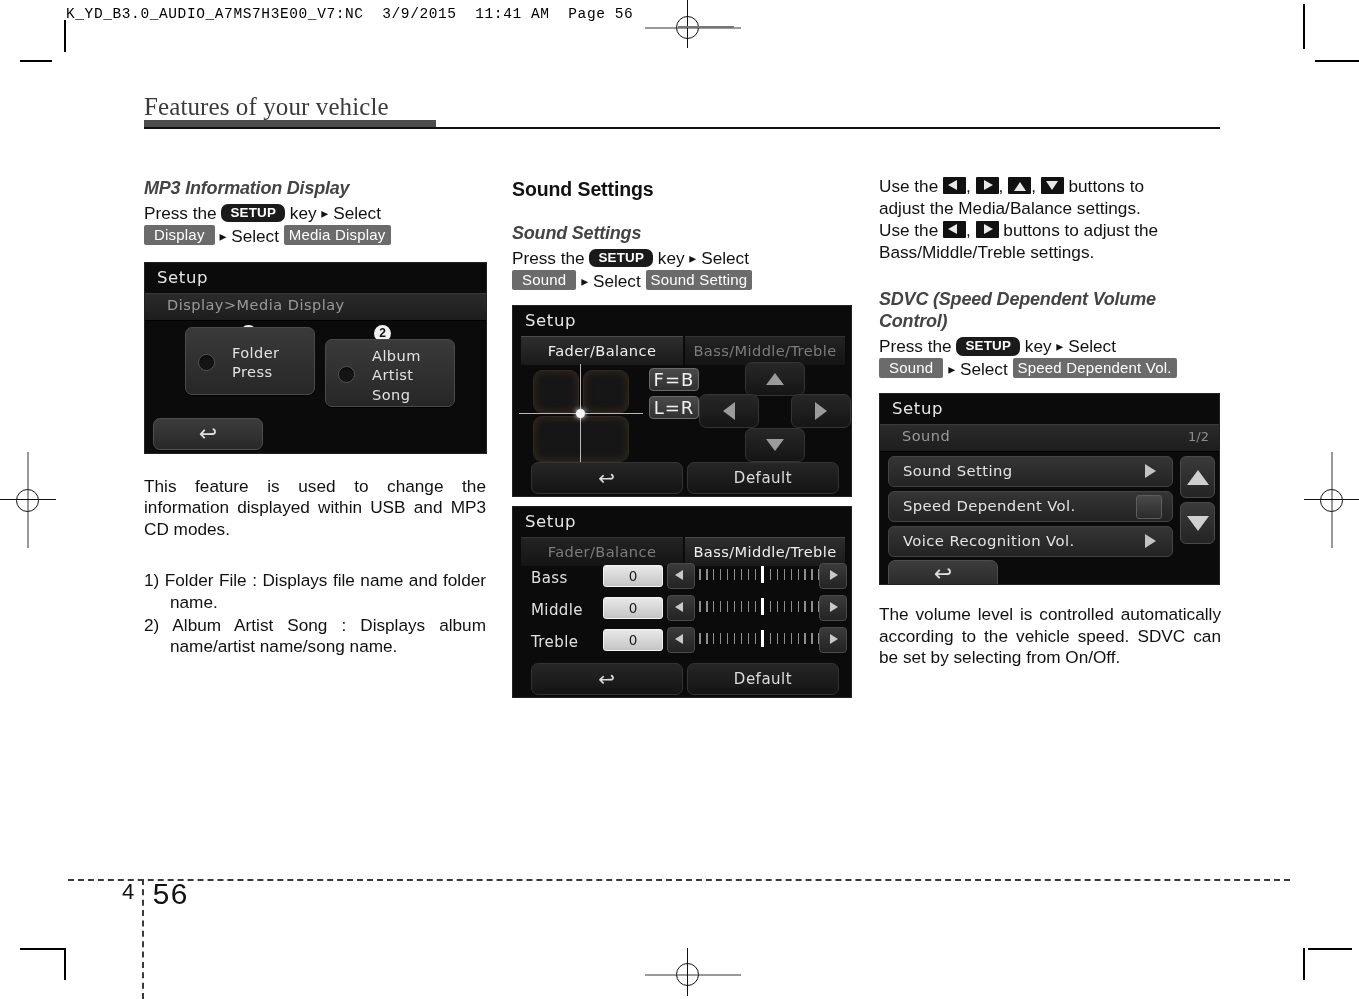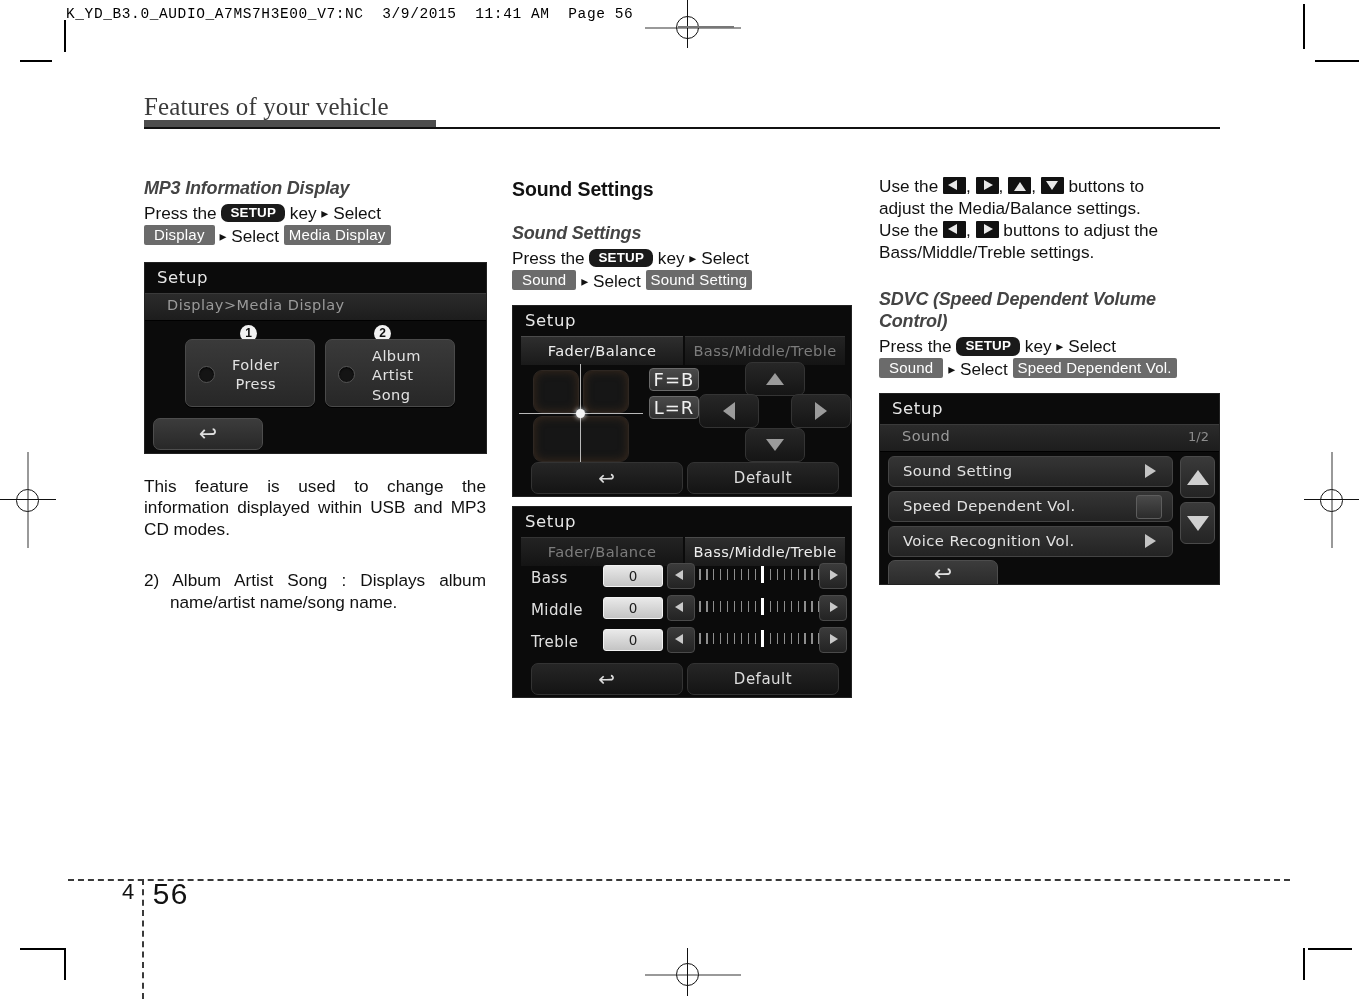--- a/index.html
+++ b/index.html
@@ -271,21 +271,21 @@
 
   <div class="screen" style="width:343px;height:192px;margin-top:14px;">
     <div class="scr-title">Setup</div>
     <div class="scr-bread" style="top:30px;">
       <span class="txt">Display&gt;Media Display</span>
     </div>
 
     <div class="circnum" style="left:95px;top:62px;">1</div>
     <div class="circnum" style="left:229px;top:62px;">2</div>
 
-    <div class="opt-card" style="left:40px;top:76px;width:128px;height:66px;text-align:center;">
+    <div class="opt-card" style="left:40px;top:64px;width:128px;height:66px;">
       <div class="opt-radio" style="left:12px;top:26px;"></div>
       <div class="opt-lbl" style="left:46px;top:15px;">
         <span>Folder</span><br>
         <span>Press</span>
       </div>
     </div>
 
     <div class="opt-card" style="left:180px;top:76px;width:128px;height:66px;">
       <div class="opt-radio" style="left:12px;top:26px;"></div>
       <div class="opt-lbl" style="left:46px;top:6px;">
@@ -300,20 +300,21 @@
     </div>
   </div>
 
   <div class="spacer-md"></div>
 
   <p class="body">This feature is used to change the information displayed within USB and MP3 CD modes.</p>
 
   <div class="spacer-lg"></div>
 
   <ul class="numlist">
+    <li>1) Folder File : Displays file name and folder name.</li>
     <li>2) Album Artist Song : Displays album name/artist name/song name.</li>
   </ul>
 </div>
 
 <div class="col" id="col2">
 
   <h2 class="sec">Sound Settings</h2>
 
   <h3 class="sub">Sound Settings</h3>
 
@@ -537,18 +538,19 @@
         <i class="a"></i>
       </div>
 
     <div class="backbtn" style="left:8px;top:166px;width:108px;height:28px;">
       <span class="g" style="top:2px;">↩</span>
     </div>
   </div>
 
   <div style="height:19px;"></div>
 
+  <p class="body">The volume level is controlled automatically according to the vehicle speed. SDVC can be set by selecting from On/Off.</p>
 </div>
 
 <div class="foot-dash"></div>
 <div class="foot-dash-v"></div>
 <div class="foot-chap">4</div>
 <div class="foot-page">56</div>
 
 </body></html>

